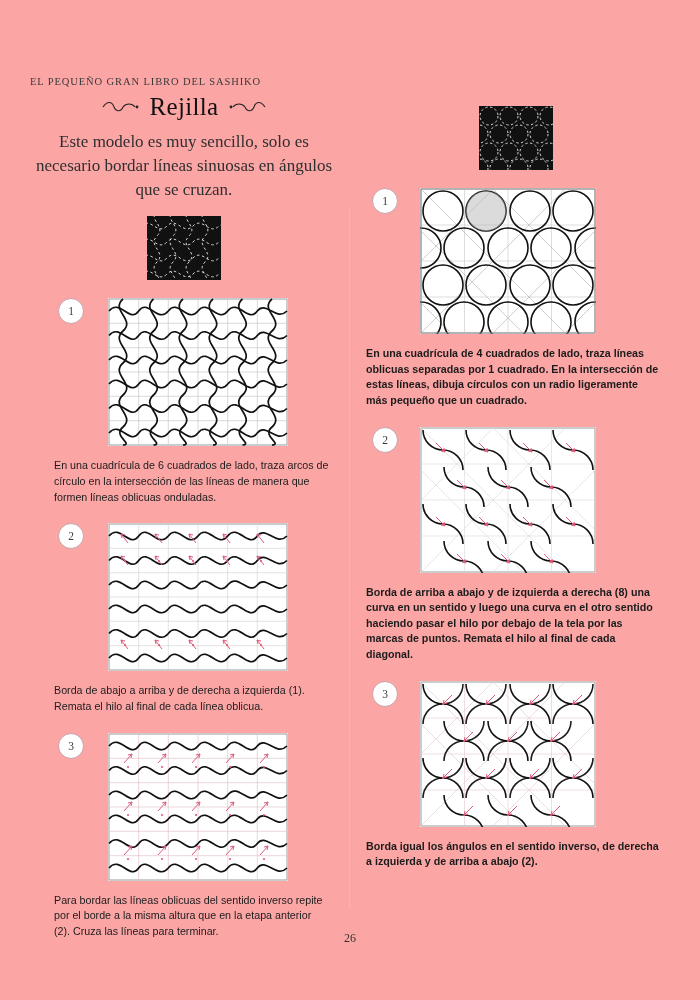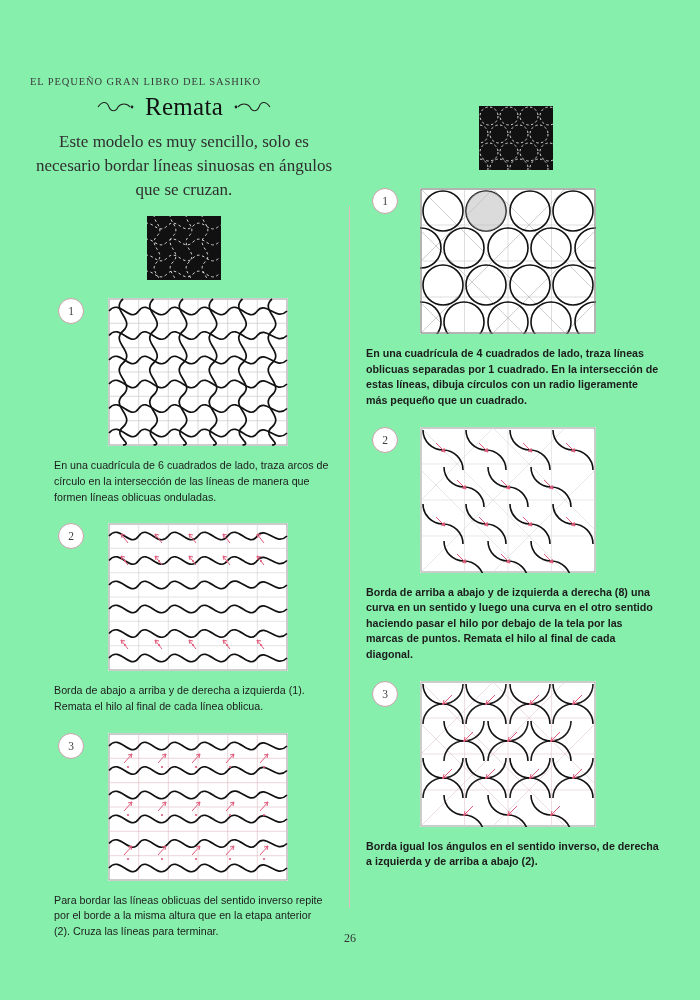--- a/index.html
+++ b/index.html
@@ -11,21 +11,21 @@
     width: 700px;
     height: 1000px;
     position: relative;
     font-family: "Liberation Sans", sans-serif;
     color: #1a1a1a;
     overflow: hidden;
   }
   .page {
     position: absolute;
     inset: 0;
-    background: #86efac;
+    background: #fca5a5;
   }
   .running-head {
     position: absolute;
     top: 76px;
     left: 30px;
     font-family: "Liberation Serif", serif;
     font-size: 10.5px;
     letter-spacing: 0.9px;
     color: #3a3a3a;
     text-transform: uppercase;
@@ -158,21 +158,21 @@
   <div class="column col-left">
 
     <div class="title-row">
       <span class="flourish">
         <svg width="40" height="14" viewBox="0 0 40 14">
           <path d="M2 7 C6 1, 11 1, 13 7 C15 12, 20 12, 22 7" fill="none" stroke="#222" stroke-width="1.1"></path>
           <path d="M22 7 C25 3, 31 3, 34 7" fill="none" stroke="#222" stroke-width="1.1"></path>
           <circle cx="36" cy="7" r="1.4" fill="#222"></circle>
         </svg>
       </span>
-      <span class="title-text">Remata</span>
+      <span class="title-text">Rejilla</span>
       <span class="flourish">
         <svg width="40" height="14" viewBox="0 0 40 14">
           <path d="M38 7 C34 1, 29 1, 27 7 C25 12, 20 12, 18 7" fill="none" stroke="#222" stroke-width="1.1"></path>
           <path d="M18 7 C15 3, 9 3, 6 7" fill="none" stroke="#222" stroke-width="1.1"></path>
           <circle cx="4" cy="7" r="1.4" fill="#222"></circle>
         </svg>
       </span>
     </div>
 
     <p class="subtitle">Este modelo es muy sencillo, solo es necesario bordar líneas sinuosas en ángulos que se cruzan.</p>

